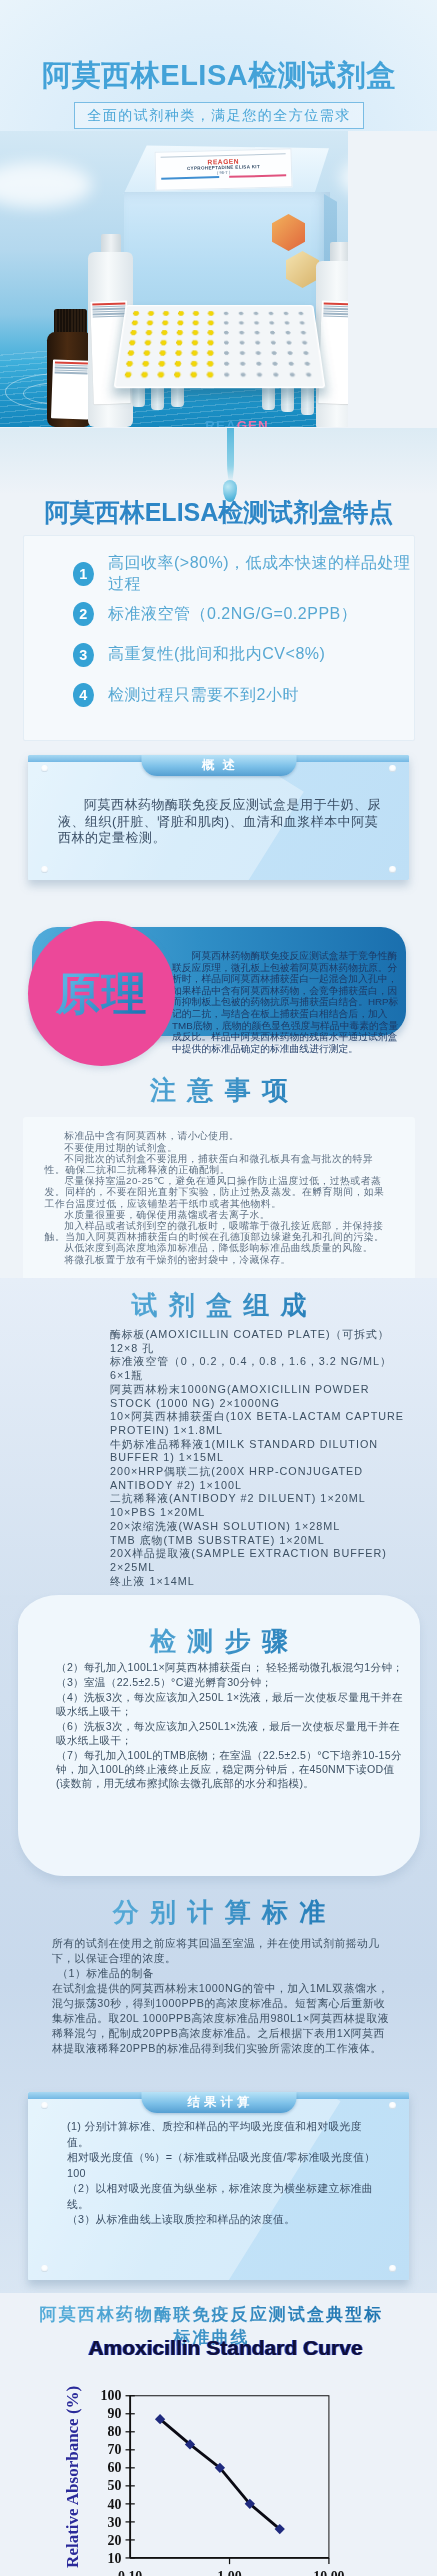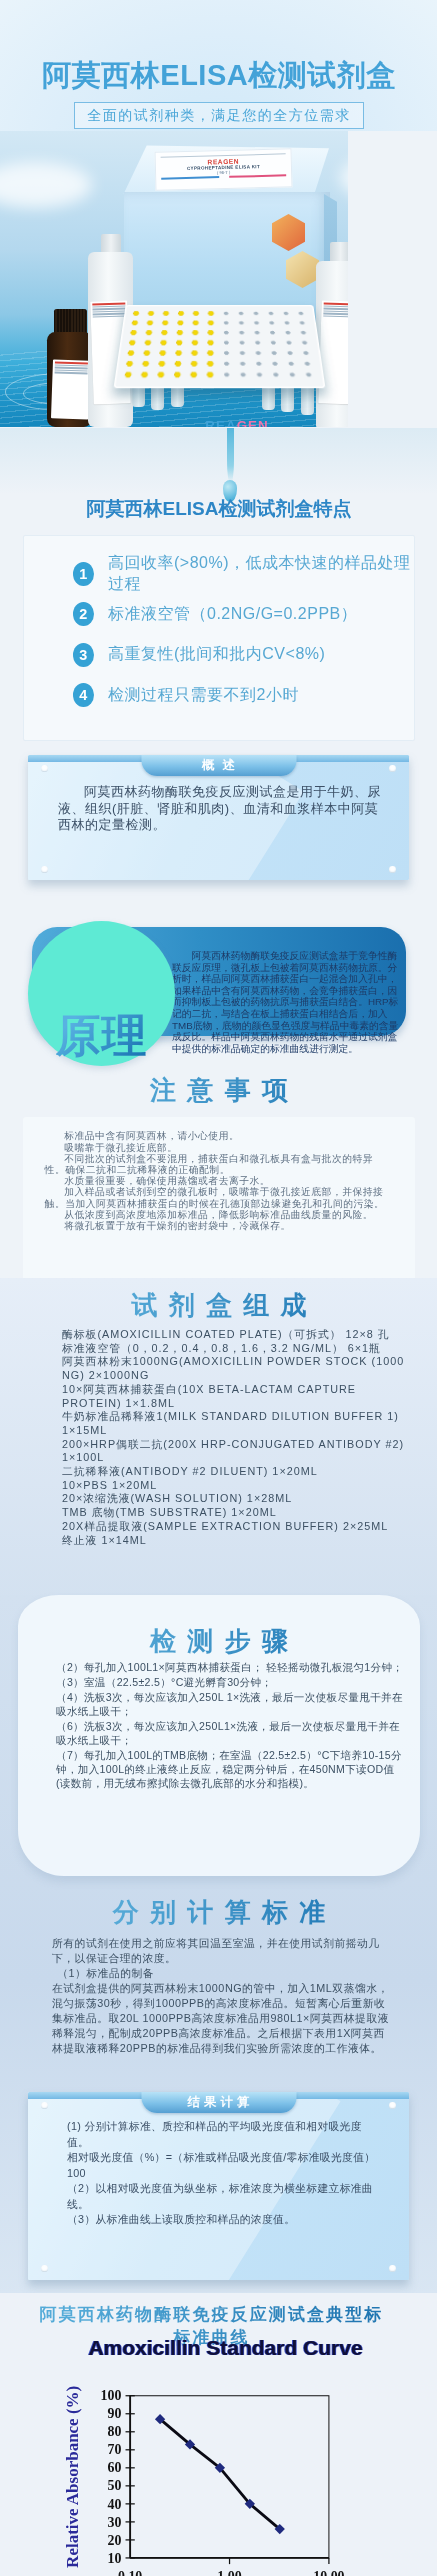--- a/index.html
+++ b/index.html
@@ -75,21 +75,21 @@
 
   
   #drop-zone{left:0;top:428px;width:438px;height:95px;background:linear-gradient(180deg,#dcebf4,#eef3f8 70%);}
   #drop-trail{left:227px;top:0px;width:7.2px;height:54px;
     background:linear-gradient(180deg,#57b8dc,#8fd2e8 70%,rgba(143,210,232,0));
     border-radius:0 0 40% 40%;}
   #drop{left:223px;top:52px;width:14.4px;height:21.6px;background:radial-gradient(circle at 35% 30%,#bde8f4,#55b6dc 70%,#2f9cc8);
     border-radius:50% 50% 50% 50%/38% 38% 62% 62%;}
 
   
-  #features-title{left:0;top:496px;width:438px;text-align:center;font-size:19px;font-weight:bold;color:#2d86c6;}
+  #features-title{left:0;top:496px;width:438px;text-align:center;font-size:25px;font-weight:bold;color:#2d86c6;}
   #features-panel{left:23px;top:535px;width:392px;height:206px;background:rgba(252,254,255,.55);
     border:0.5px solid #e3edf5;border-radius:2.1px;box-sizing:border-box;padding:26px 0 0 49px;}
   .feature-row{display:flex;align-items:center;height:23px;margin-bottom:17.5px;}
   .feature-badge{flex:0 0 auto;width:20.6px;height:24px;border-radius:50%;background:#35a2d5;color:#fff;
     font-size:14.4px;font-weight:bold;display:flex;align-items:center;justify-content:center;margin-right:14.4px;}
   .feature-text{font-size:16px;color:#57a8d3;letter-spacing:0.5px;}
 
   
   .glass-panel{background:linear-gradient(115deg,#d9effc 0%,#c3e3f8 45%,#bedff6 100%);
     box-shadow:0 5.2px 8.2px rgba(110,140,170,.35);border-radius:1.5px;}
@@ -99,32 +99,32 @@
   .panel-strip{position:absolute;left:0;top:0;right:0;height:6.7px;border-radius:1.5px 1.5px 0 0;
     background:linear-gradient(180deg,#a7d8f2,#74b8e4);}
   .panel-tab{position:absolute;top:0;left:50%;transform:translateX(-50%);width:155px;height:20.6px;
     background:linear-gradient(180deg,#b7e2f7 0%,#7cc0e8 55%,#559fd2 100%);
     border-radius:0 0 15.5px 15.5px;color:#fdfeff;font-size:12.4px;font-weight:bold;
     display:flex;align-items:center;justify-content:center;letter-spacing:8.2px;text-indent:8.2px;
     box-shadow:0 1.5px 2.6px rgba(60,110,150,.3);}
   .dot{position:absolute;width:6.7px;height:6.7px;border-radius:50%;background:#fdfeff;
     box-shadow:inset 0 -1px 1.5px rgba(120,160,190,.4);}
   #overview-panel{left:28px;top:755px;width:381px;height:125px;}
-  #overview-text{position:absolute;left:30px;top:29px;width:325px;font-size:13px;line-height:16.5px;
+  #overview-text{position:absolute;left:30px;top:42px;width:325px;font-size:13px;line-height:16.5px;
     color:#3b4f66;text-indent:2em;letter-spacing:0.5px;}
   #results-panel{left:28px;top:2092px;width:381px;height:188px;}
   #results-lines{position:absolute;left:39px;top:27px;width:314px;}
   .result-line{font-size:10.8px;line-height:15.5px;color:#3b4f66;letter-spacing:0.3px;}
 
   
   #principle-panel{left:32px;top:927px;width:374px;height:109px;border-radius:25px;
     background:linear-gradient(90deg,#51abda 0%,#2f8ec6 45%,#1a6fae 100%);
     box-shadow:0 4.1px 7.2px rgba(90,130,165,.35);}
-  #principle-circle{left:28px;top:921px;width:147px;height:145px;border-radius:50%;background:#5eead4;
-    display:flex;align-items:flex-end;justify-content:center;box-shadow:0 3.1px 6.2px rgba(120,150,180,.25);}
+  #principle-circle{left:28px;top:921px;width:147px;height:145px;border-radius:50%;background:#ec4899;
+    display:flex;align-items:center;justify-content:center;box-shadow:0 3.1px 6.2px rgba(120,150,180,.25);}
   #principle-label{font-size:45px;font-weight:bold;letter-spacing:1px;
     background:linear-gradient(135deg,#58b2e2 20%,#1e78b6 85%);-webkit-background-clip:text;background-clip:text;color:transparent;}
   #principle-text{left:172px;top:950px;width:229px;font-size:9.8px;line-height:11.6px;color:#1d3a66;
     text-indent:2em;}
 
   
   .sec-title{left:0;width:438px;text-align:center;font-size:26px;font-weight:bold;
     letter-spacing:11.3px;text-indent:11.3px;
     background:linear-gradient(90deg,#61b4de 15%,#1c74b2 85%);-webkit-background-clip:text;background-clip:text;color:transparent;}
 
@@ -135,21 +135,21 @@
 
   
   #band-comp{left:0;top:1278px;width:438px;height:325px;background:linear-gradient(180deg,#e6eef8 0%,#d3e1f0 100%);}
   #band-steps{left:0;top:1595px;width:438px;height:701px;background:linear-gradient(180deg,#d3e1f0 0%,#c8d9ec 55%,#d9e6f3 100%);}
   #steps-panel{left:18px;top:1595px;width:402px;height:281px;background:rgba(248,252,255,.8);
     border-radius:41px 41px 46px 46px/31px 31px 46px 46px;box-shadow:0 5.2px 8.2px rgba(120,150,180,.2);}
   #band-foot{left:0;top:2293px;width:438px;height:335px;background:#edf2f8;}
 
   
   #components-list{left:62px;top:1328px;width:350px;}
-  .comp-item{font-size:10.8px;line-height:13.7px;color:#3c5063;letter-spacing:1px;}
+  .comp-item{font-size:10.8px;line-height:13.7px;color:#3c5063;letter-spacing:1px;margin-left:48px;}
 
   
   #steps-list{left:56px;top:1660px;width:350px;}
   .step-item{font-size:10.6px;line-height:14px;color:#3c5063;letter-spacing:0.3px;margin-bottom:1px;}
 
   
   #prep-pars{left:52px;top:1936px;width:343px;}
   .prep-par{font-size:10.8px;line-height:15px;color:#3c5063;letter-spacing:0.5px;}
   .prep-par.indent{padding-left:5.2px;}
 
@@ -303,22 +303,23 @@
 
   <div class="abs" id="principle-panel"></div>
   <div class="abs" id="principle-text">阿莫西林药物酶联免疫反应测试盒基于竞争性酶联反应原理，微孔板上包被着阿莫西林药物抗原。分析时，样品同阿莫西林捕获蛋白一起混合加入孔中，如果样品中含有阿莫西林药物，会竞争捕获蛋白，因而抑制板上包被的药物抗原与捕获蛋白结合。HRP标记的二抗，与结合在板上捕获蛋白相结合后，加入TMB底物，底物的颜色显色强度与样品中毒素的含量成反比。样品中阿莫西林药物的残留水平通过试剂盒中提供的标准品确定的标准曲线进行测定。</div>
   <div class="abs" id="principle-circle">
     <span id="principle-label">原理</span>
   </div>
 
   <div class="abs sec-title" style="top:1073px;">注意事项</div>
   <div class="abs" id="notes-panel">
       <div class="note-par">标准品中含有阿莫西林，请小心使用。</div>
-      <div class="note-par">吸嘴靠于微孔接近底部。</div>
+      <div class="note-par">不要使用过期的试剂盒。</div>
       <div class="note-par">不同批次的试剂盒不要混用，捕获蛋白和微孔板具有盒与批次的特异性。确保二抗和二抗稀释液的正确配制。</div>
+      <div class="note-par">尽量保持室温20-25℃，避免在通风口操作防止温度过低，过热或者蒸发。同样的，不要在阳光直射下实验，防止过热及蒸发。在孵育期间，如果工作台温度过低，应该铺垫若干纸巾或者其他物料。</div>
       <div class="note-par">水质量很重要，确保使用蒸馏或者去离子水。</div>
       <div class="note-par">加入样品或者试剂到空的微孔板时，吸嘴靠于微孔接近底部，并保持接触。当加入阿莫西林捕获蛋白的时候在孔德顶部边缘避免孔和孔间的污染。</div>
       <div class="note-par">从低浓度到高浓度地添加标准品，降低影响标准品曲线质量的风险。</div>
       <div class="note-par">将微孔板置于放有干燥剂的密封袋中，冷藏保存。</div>
     </div>
 
   <div class="abs" id="band-comp"></div>
   <div class="abs" id="band-steps"></div>
   <div class="abs sec-title" style="top:1288px;">试剂盒组成</div>
   <div class="abs" id="components-list">

